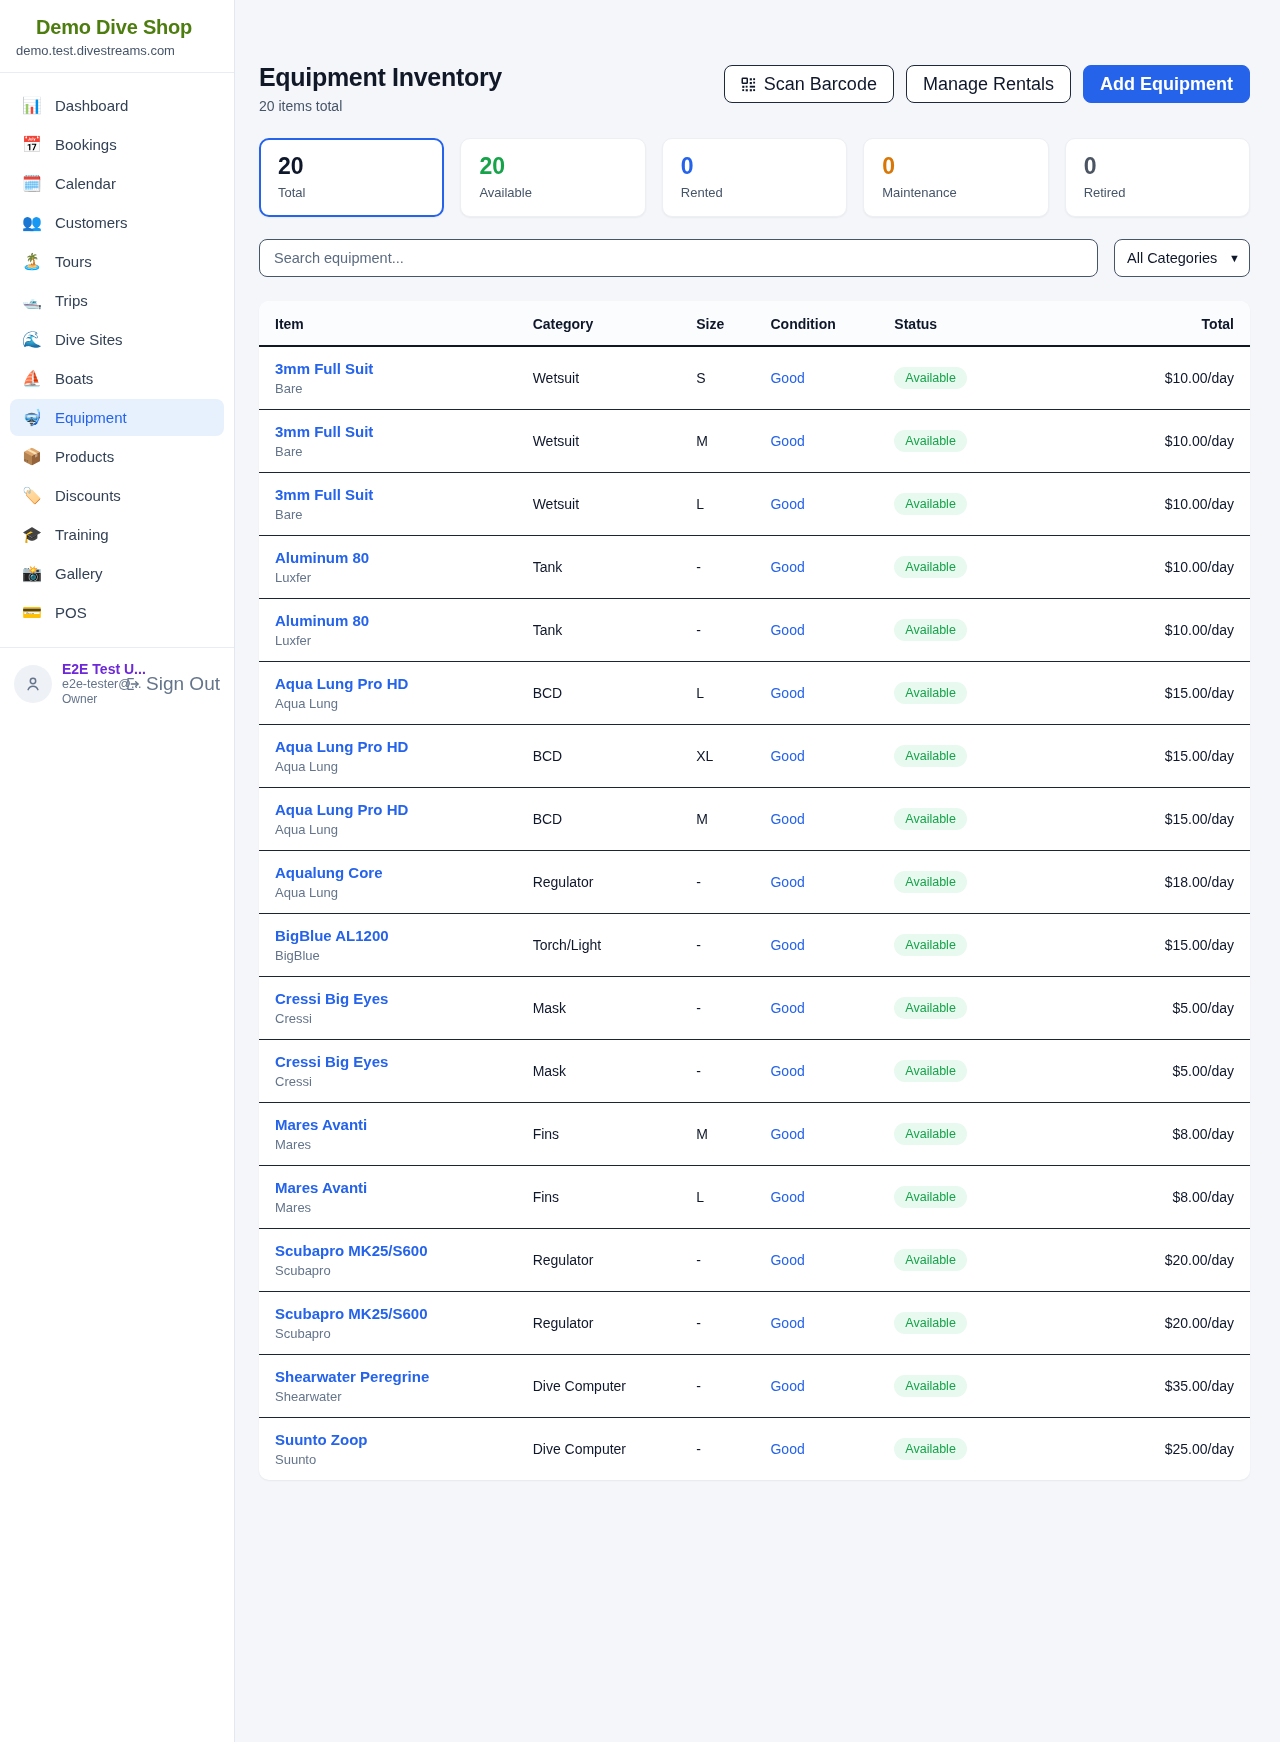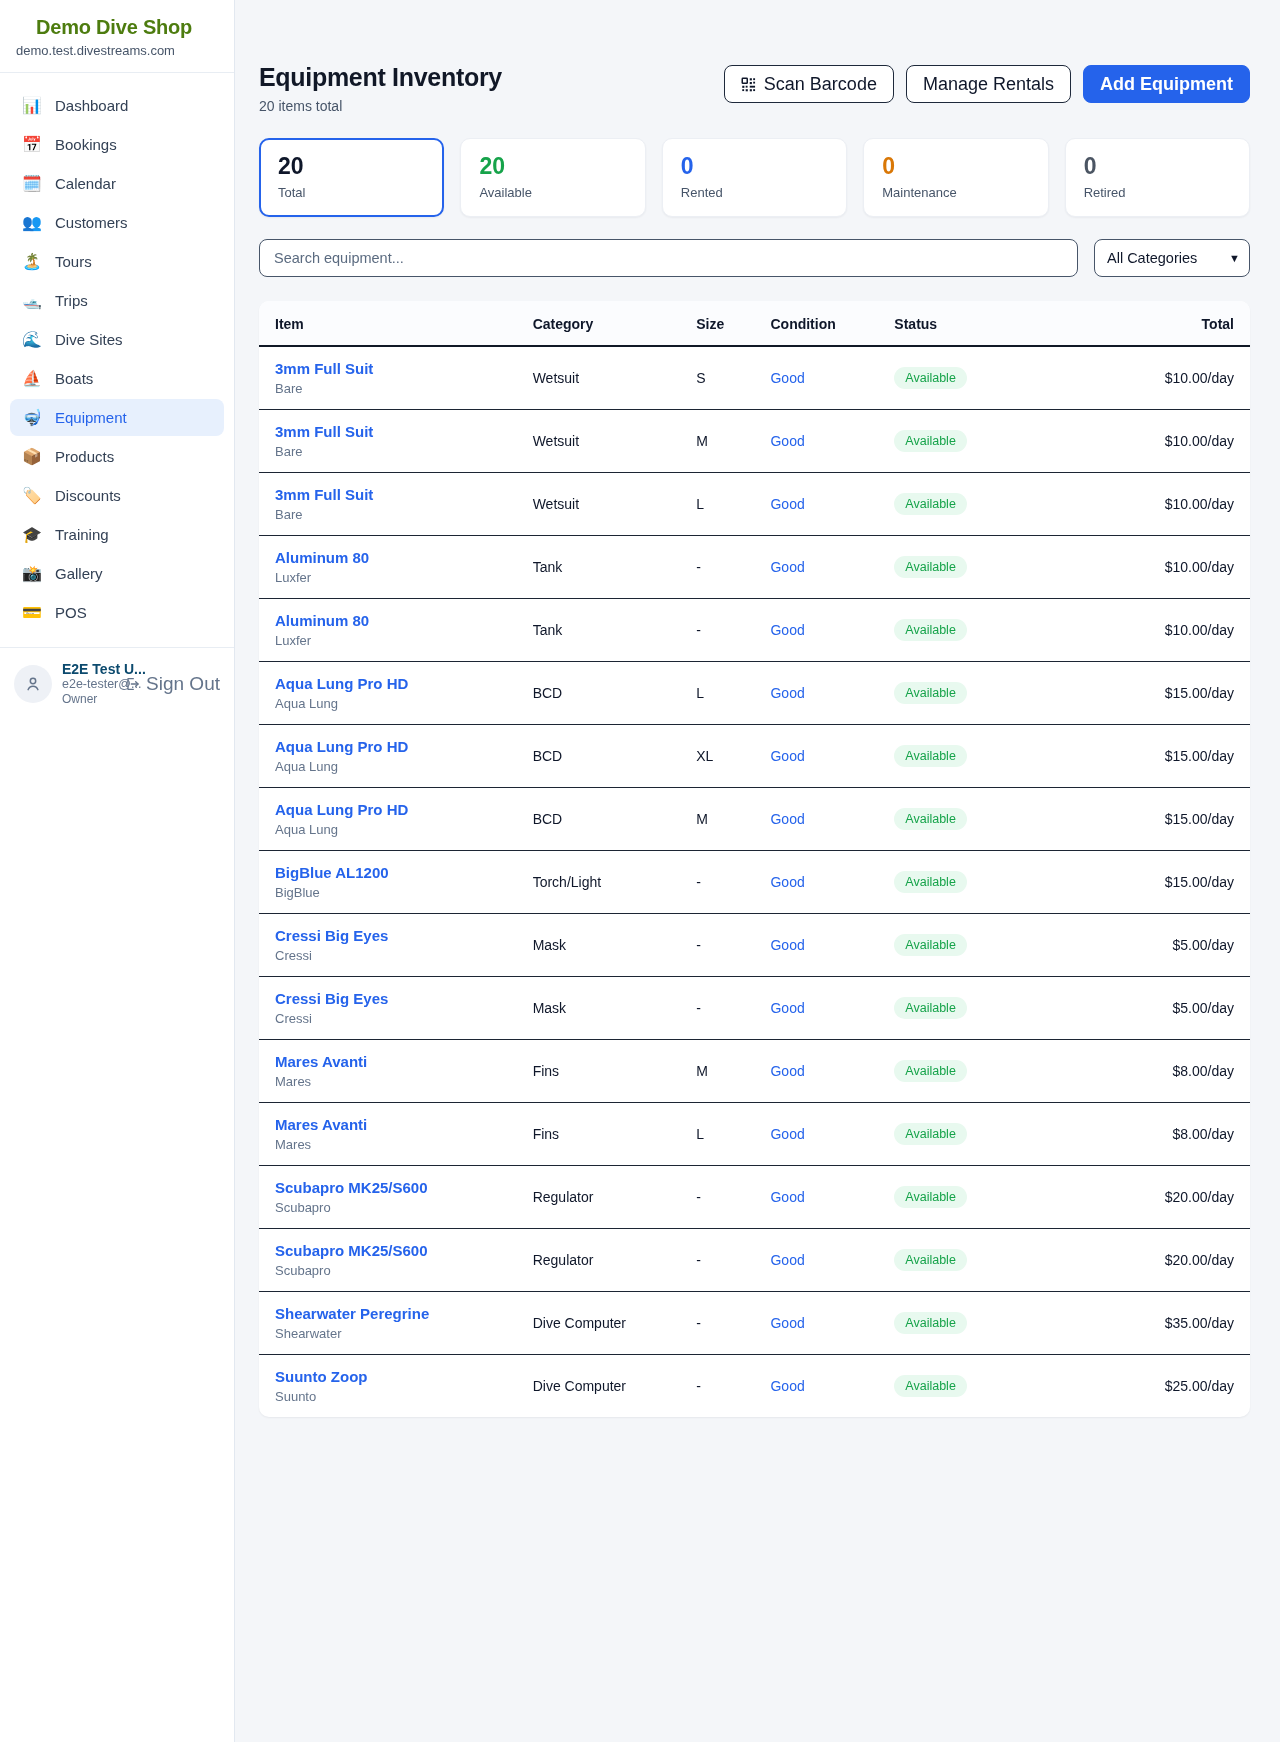--- a/index.html
+++ b/index.html
@@ -35,21 +35,21 @@
     border-top: 1px solid #e8edf3;
     padding: 13px 14px;
     display: flex; align-items: center; gap: 10px;
   }
   .avatar {
     width: 38px; height: 38px; border-radius: 50%;
     background: #eef1f6; display: flex; align-items: center; justify-content: center;
     flex-shrink: 0;
   }
   .user-meta { flex: 1; min-width: 0; }
-  .user-name { font-size: 14px; font-weight: 700; color: #0c4a6e; white-space: nowrap; }
+  .user-name { font-size: 14px; font-weight: 700; color: #6d28d9; white-space: nowrap; }
   .user-email { font-size: 12.5px; color: #64748b; white-space: nowrap; }
   .user-role { font-size: 12px; color: #64748b; margin-top: 1px; }
   .signout {
     display: flex; align-items: center; gap: 6px;
     font-size: 19px; color: #64748b; cursor: pointer; white-space: nowrap;
   }
 
   
   .main { flex: 1; padding: 26px 30px 40px 24px; }
   .page-header { display: flex; align-items: flex-start; justify-content: space-between; margin-top: 37px; }
@@ -79,21 +79,21 @@
 
   
   .filters { display: flex; gap: 16px; margin-top: 22px; }
   .search-input {
     flex: 1; height: 38px; border-radius: 8px;
     border: 1px solid #475569; background: #fff;
     padding: 0 14px; font-size: 14.5px; color: #0f172a;
     font-family: inherit; outline: none;
   }
   .search-input::placeholder { color: #5b6b80; }
-  .select-wrap { position: relative; width: 156px; }
+  .select-wrap { position: relative; width: 136px; }
   .category-select {
     width: 100%; height: 38px; border-radius: 8px;
     border: 1px solid #475569; background: #fff;
     padding: 0 28px 0 12px; font-size: 14.5px; color: #0f172a;
     font-family: inherit; appearance: none; -webkit-appearance: none; cursor: pointer;
   }
   .select-chevron {
     position: absolute; right: 10px; top: 50%; transform: translateY(-50%);
     font-size: 11px; color: #0f172a; pointer-events: none;
   }
@@ -389,20 +389,31 @@
                 <div class="item-brand">Aqua Lung</div>
               </td>
               <td>BCD</td>
               <td>M</td>
               <td><span class="cond">Good</span></td>
               <td><span class="badge">Available</span></td>
               <td class="right">$15.00/day</td>
             </tr>
             <tr>
               <td>
+                <div class="item-name">Aqualung Core</div>
+                <div class="item-brand">Aqua Lung</div>
+              </td>
+              <td>Regulator</td>
+              <td>-</td>
+              <td><span class="cond">Good</span></td>
+              <td><span class="badge">Available</span></td>
+              <td class="right">$18.00/day</td>
+            </tr>
+            <tr>
+              <td>
                 <div class="item-name">BigBlue AL1200</div>
                 <div class="item-brand">BigBlue</div>
               </td>
               <td>Torch/Light</td>
               <td>-</td>
               <td><span class="cond">Good</span></td>
               <td><span class="badge">Available</span></td>
               <td class="right">$15.00/day</td>
             </tr>
             <tr>

